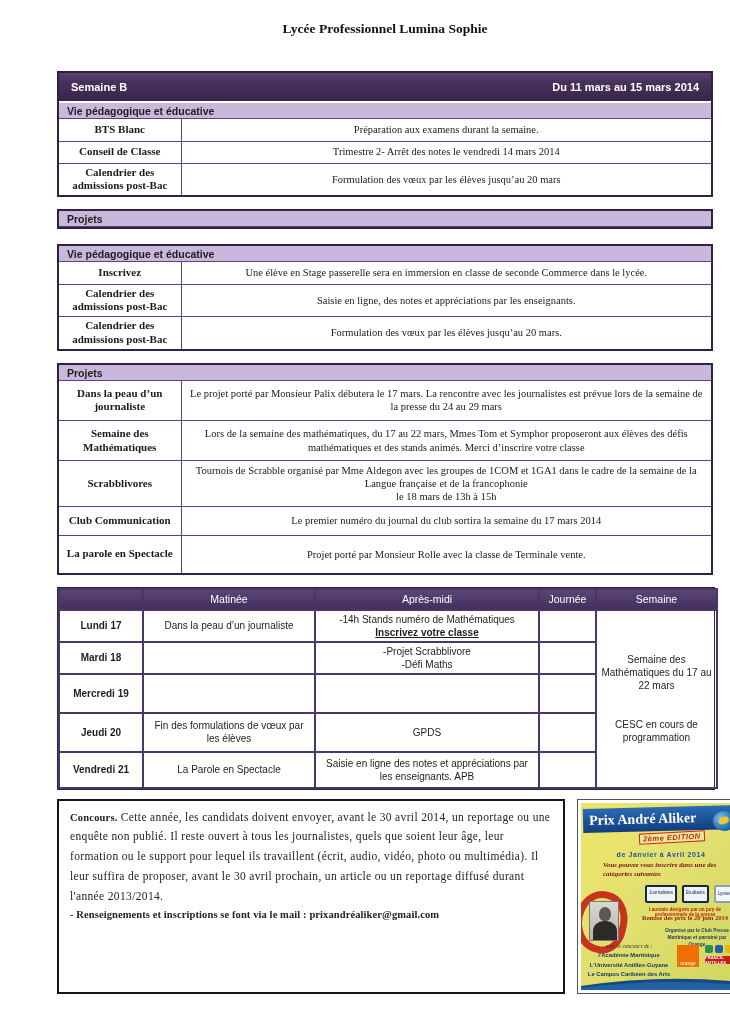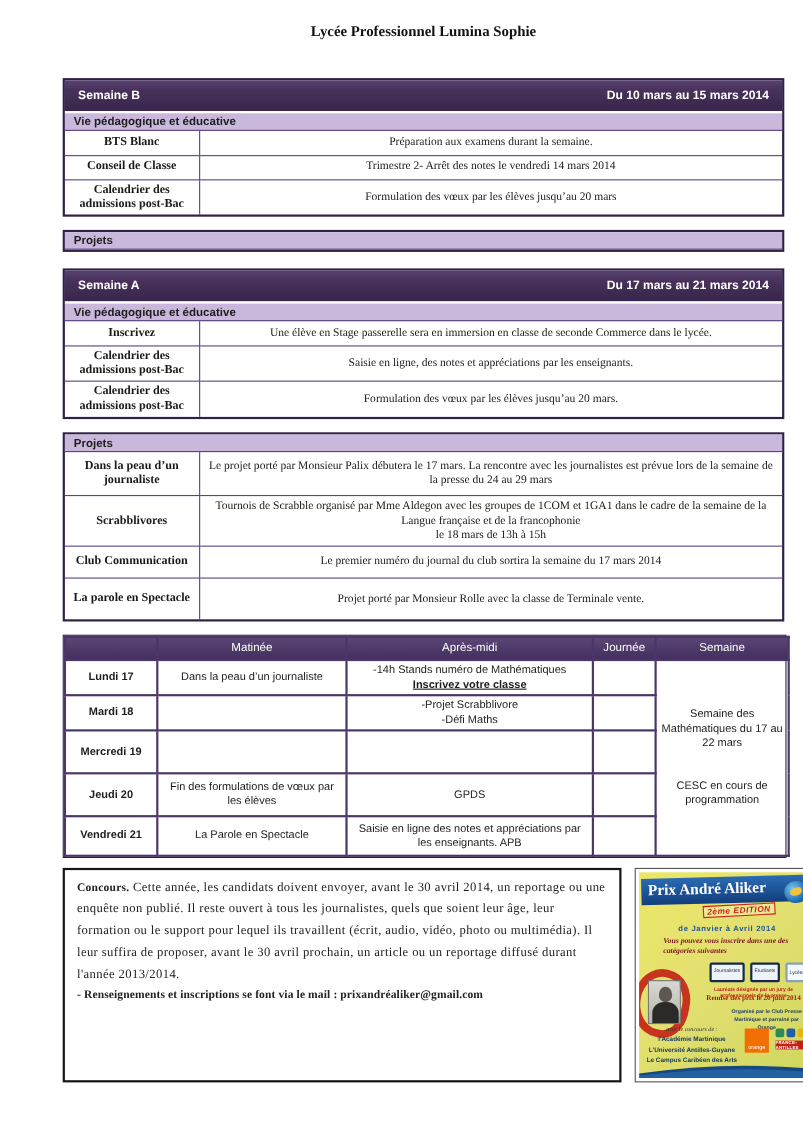--- a/index.html
+++ b/index.html
@@ -197,21 +197,21 @@
 
 <div class="page">
 
   <div class="title">Lycée Professionnel Lumina Sophie</div>
 
   <div class="tables">
 
     <section class="wk">
       <div class="wk-header">
         <span>Semaine B</span>
-        <span>Du 10 mars au 15 mars 2014</span>
+        <span>Du 11 mars au 15 mars 2014</span>
       </div>
       <div class="band">Vie pédagogique et éducative</div>
       <table class="rows">
         <tbody>
             <tr class="h21">
           <td class="lbl">BTS Blanc</td>
           <td>Préparation aux examens durant la semaine.</td>
         </tr>
         <tr class="h21">
           <td class="lbl">Conseil de Classe</td>
@@ -223,24 +223,20 @@
         </tr>
       </tbody>
         </table>
     </section>
 
     <section class="proj">
       <div class="band">Projets</div>
     </section>
 
     <section class="wk wk2">
-      <div class="wk-header">
-        <span>Semaine A</span>
-        <span>Du 17 mars au 21 mars 2014</span>
-      </div>
       <div class="band">Vie pédagogique et éducative</div>
       <table class="rows">
         <tbody>
             <tr class="h21">
           <td class="lbl">Inscrivez</td>
           <td>Une élève en Stage passerelle sera en immersion en classe de seconde Commerce dans le lycée.</td>
         </tr>
         <tr class="h27">
           <td class="lbl">Calendrier des admissions post-Bac</td>
           <td>Saisie en ligne, des notes et appréciations par les enseignants.</td>
@@ -253,20 +249,24 @@
         </table>
     </section>
 
     <section class="proj">
       <div class="band">Projets</div>
       <table class="rows">
         <tbody>
             <tr class="h40">
           <td class="lbl">Dans la peau d’un journaliste</td>
           <td>Le projet porté par Monsieur Palix débutera le 17 mars. La rencontre avec les journalistes est prévue lors de la semaine de la presse du 24 au 29 mars</td>
+        </tr>
+        <tr class="h40">
+          <td class="lbl">Semaine des Mathématiques</td>
+          <td>Lors de la semaine des mathématiques, du 17 au 22 mars, Mmes Tom et Symphor proposeront aux élèves des défis mathématiques et des stands animés. Merci d’inscrire votre classe</td>
         </tr>
         <tr class="h44">
           <td class="lbl">Scrabblivores</td>
           <td>
             <div>Tournois de Scrabble organisé par Mme Aldegon avec les groupes de 1COM et 1GA1 dans le cadre de la semaine de la Langue française et de la francophonie</div>
             <div>le 18 mars de 13h à 15h</div>
           </td>
         </tr>
         <tr class="h28">
           <td class="lbl">Club Communication</td>

